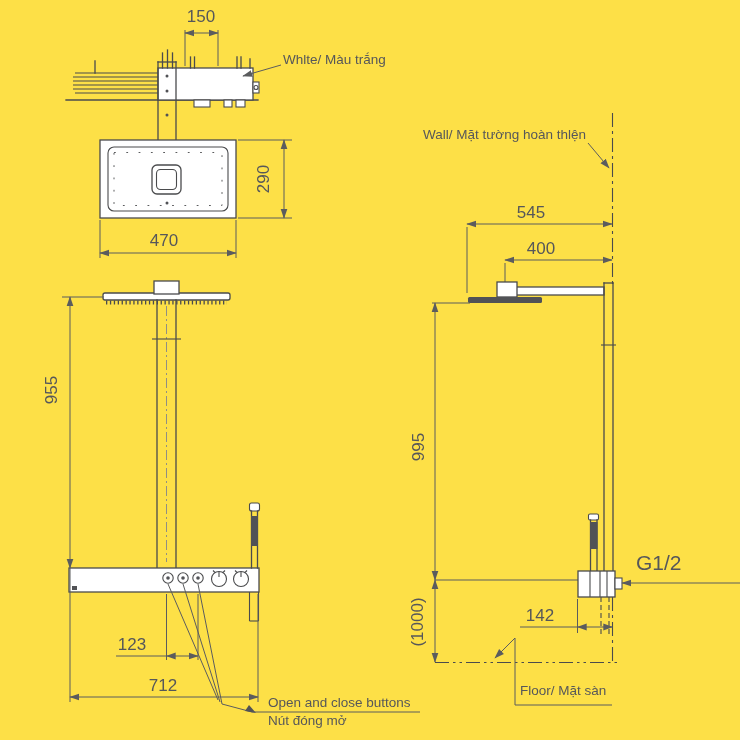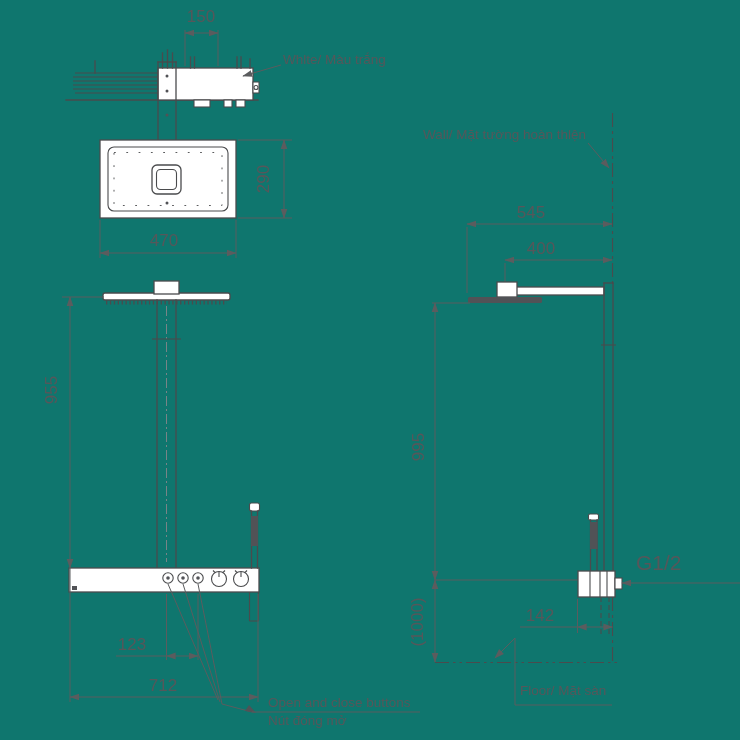--- a/index.html
+++ b/index.html
@@ -1,16 +1,16 @@
 <!DOCTYPE html>
 <html><head>
 <meta charset="utf-8">
 <style>
   html,body{margin:0;padding:0;background:#fff;}
-  #stage{width:740px;height:740px;background:#0f766e;position:relative;overflow:hidden;}
+  #stage{width:740px;height:740px;background:#fde047;position:relative;overflow:hidden;}
   svg{display:block;}
   svg text{font-family:"Liberation Sans","DejaVu Sans",sans-serif;fill:#56575a;}
   .txt{font-size:17px;}
   .sm{font-size:13.5px;}
   .big{font-size:21px;}
   .mid{text-anchor:middle;}
   .ln{stroke:#4a4b4d;stroke-width:1.3;fill:none;stroke-linecap:square;}
   .lw{stroke:#4a4b4d;stroke-width:1.1;fill:none;}
   .dim{stroke:#5b5c5e;stroke-width:1;fill:none;}
   .cl{stroke:#85868a;stroke-width:0.9;fill:none;}

